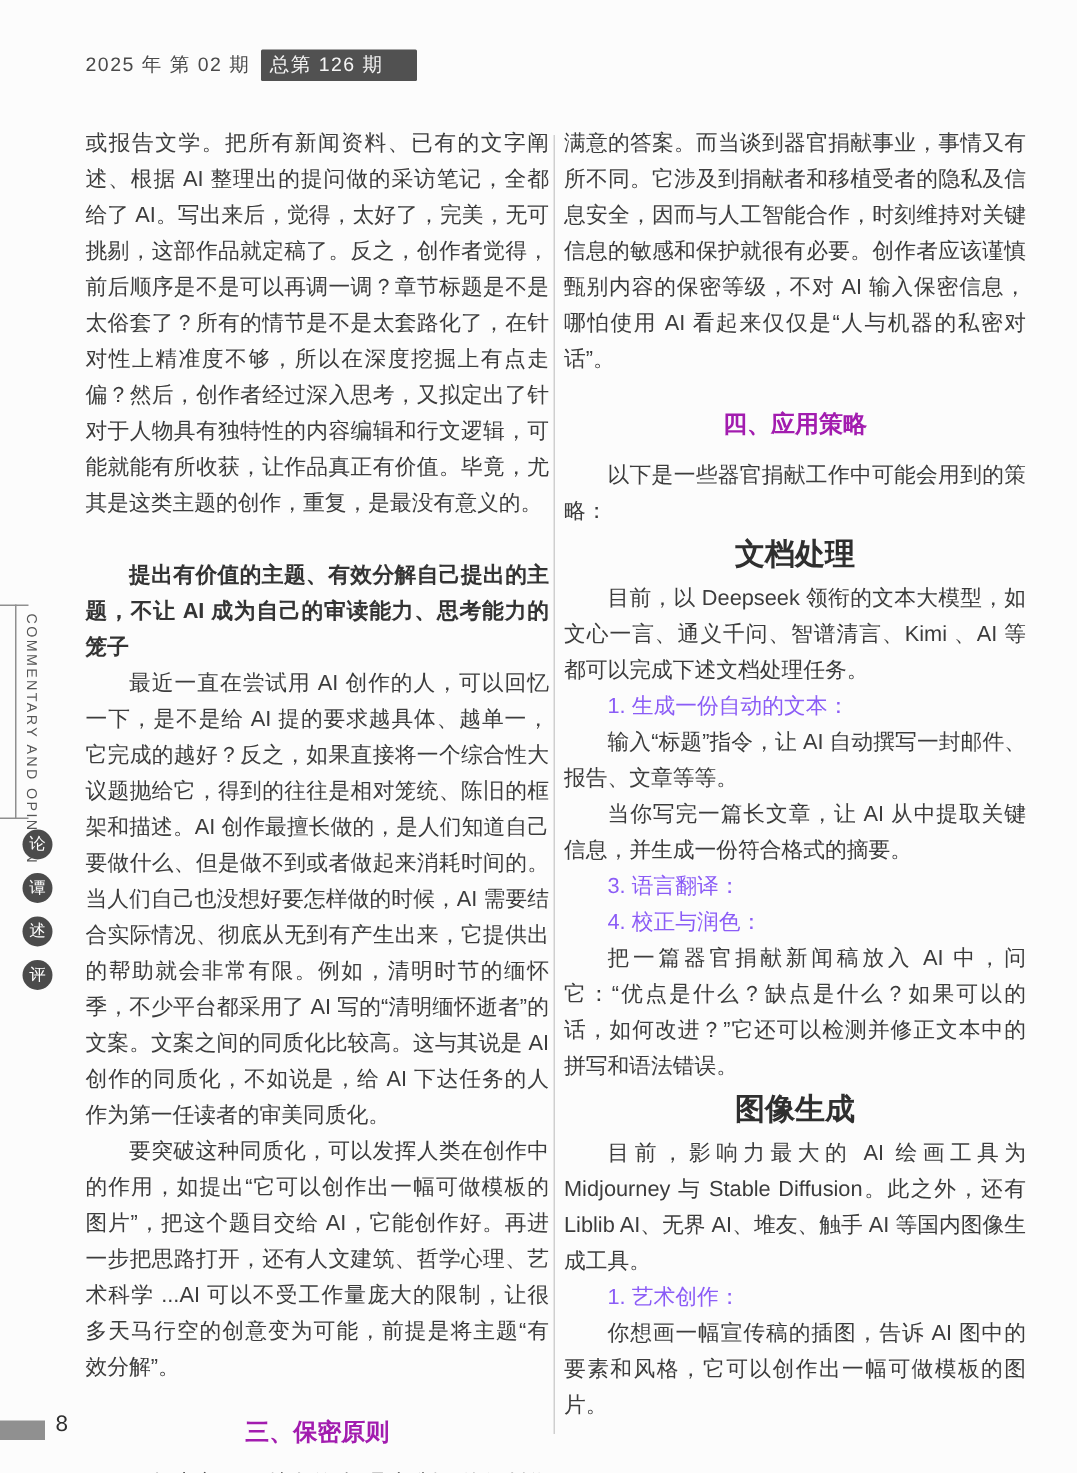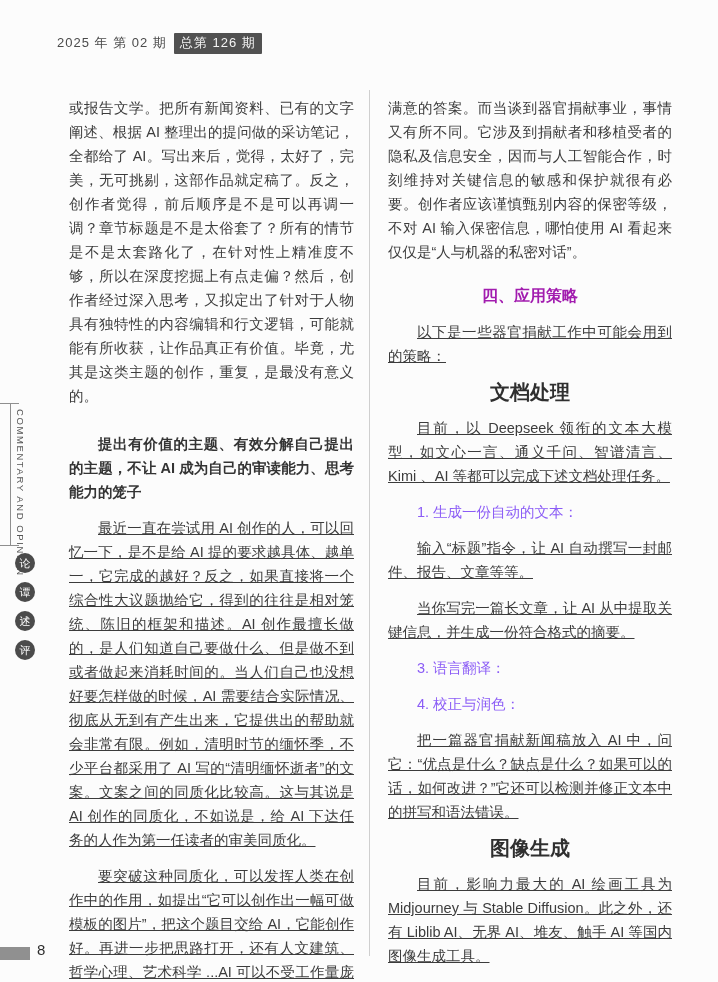--- a/index.html
+++ b/index.html
@@ -11,21 +11,21 @@
     position:relative;
     width:718px; height:982px;
     background:#fcfcfc;
     overflow:hidden;
     color:#3c3c3c;
   }
   
   .header { position:absolute; left:57px; top:33px; font-size:13px; color:#4a4a4a; letter-spacing:1px; }
   .issue-badge {
     display:inline-block; background:#515151; color:#f5f5f5;
-    padding:1px 6px 2px 6px; margin-left:7px; letter-spacing:1px;
+    padding:1px 22px 2px 6px; margin-left:7px; letter-spacing:1px;
     border-radius:1px; font-size:13px;text-align:right;
   }
   
   .side-tick { position:absolute; left:0; width:19px; height:1px; background:#8f8f8f; }
   .side-rule { position:absolute; left:10px; top:403px; width:1px; height:143px; background:#8f8f8f; }
   .side-label {
     position:absolute; left:15px; top:409px; height:134px;
     writing-mode:vertical-rl; text-orientation:mixed;
     font-size:9.5px; letter-spacing:1.6px; color:#555;
     white-space:nowrap;
@@ -35,22 +35,22 @@
     width:20px; height:20px; border-radius:50%;
     background:#4b4b4b; color:#ffffff;
     font-size:11px; line-height:20px; text-align:center;
     margin-bottom:9px;
   }
   
   .col { position:absolute; top:84px; width:309px; font-size:14.5px; line-height:24px; text-align:justify; }
   .col-left  { left:57px; }
   .col-right { left:376px; width:308px; }
   .col-divider { position:absolute; left:369px; top:90px; width:1px; height:866px; background:#cfcfcf; }
-  .col p { margin:12px; }
-  .para   { text-indent:2em;text-decoration:underline; }
+  .col p { margin:0; }
+  .para   { text-indent:2em; }
   .cont   { text-indent:0; }
   .lead   { font-weight:bold; text-indent:2em; margin-top:24px !important; color:#343434; }
   .item   { font-weight:normal; text-indent:2em; color:#8b5cf6; }
   .heading {
     font-size:16px; font-weight:bold; text-align:center; text-indent:0;
     margin:20px 0 9px 0 !important; color:#a21caf;
   }
   .subheading {
     font-size:20px; font-weight:bold; text-align:center; text-indent:0;
     margin:5px 0 5px 0 !important; color:#2f2f2f;

